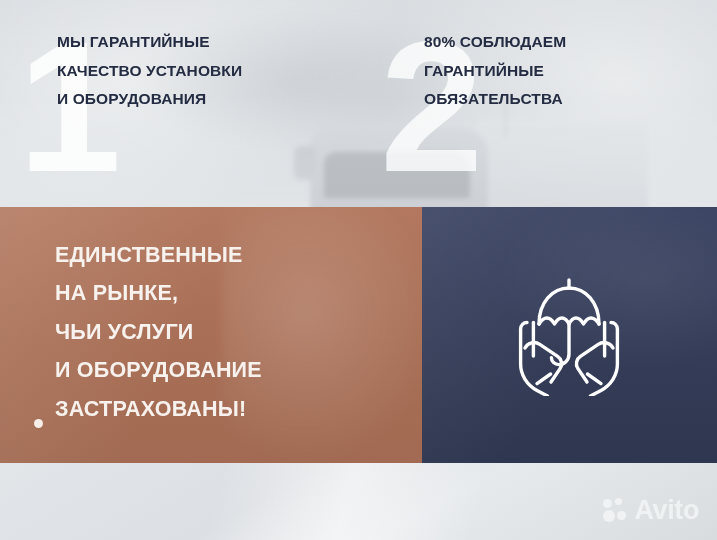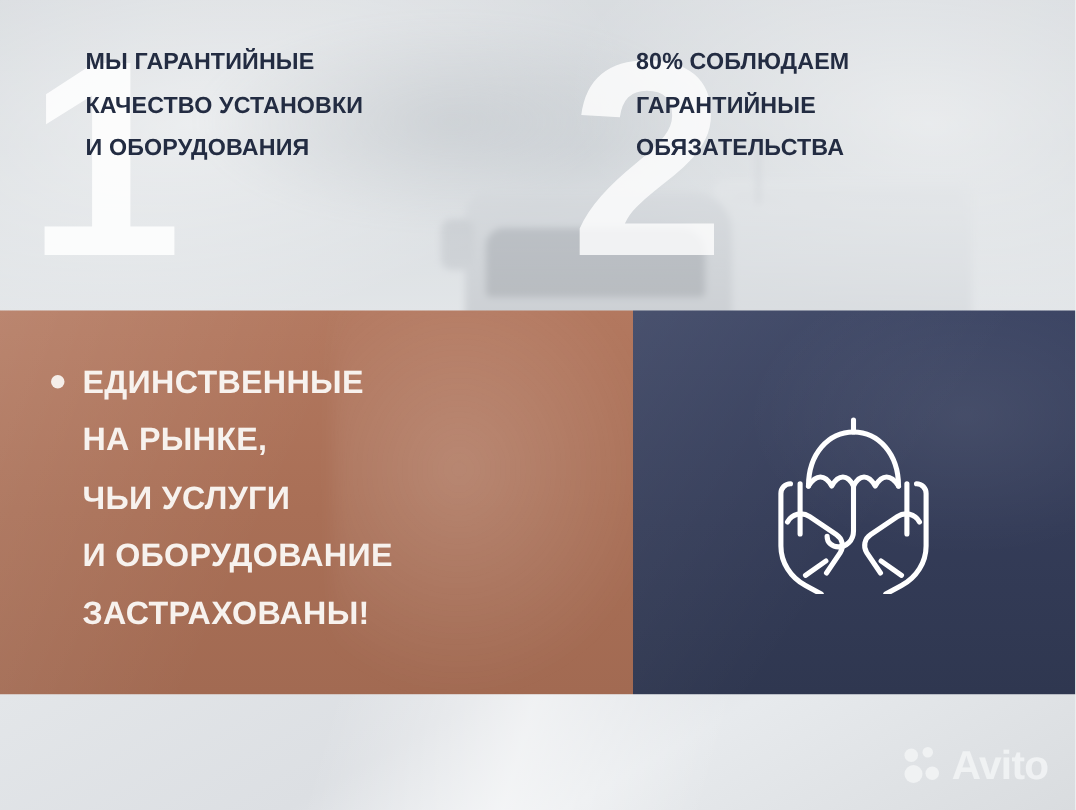--- a/index.html
+++ b/index.html
@@ -219,21 +219,21 @@
     background: radial-gradient(ellipse at 60% 50%, rgba(255,255,255,.07) 0%, rgba(255,255,255,0) 66%);
   }
 
   
   .claim-row {
     position: absolute;
     left: 34px;
     top: 236px;
     width: 380px;
     display: flex;
-    align-items: flex-start;
+    align-items: flex-end;
     gap: 12px;
   }
   .claim-bullet {
     flex: 0 0 auto;
     width: 9px;
     height: 9px;
     margin-top: 14px;
     border-radius: 50%;
     background: #f5eee9;
   }

